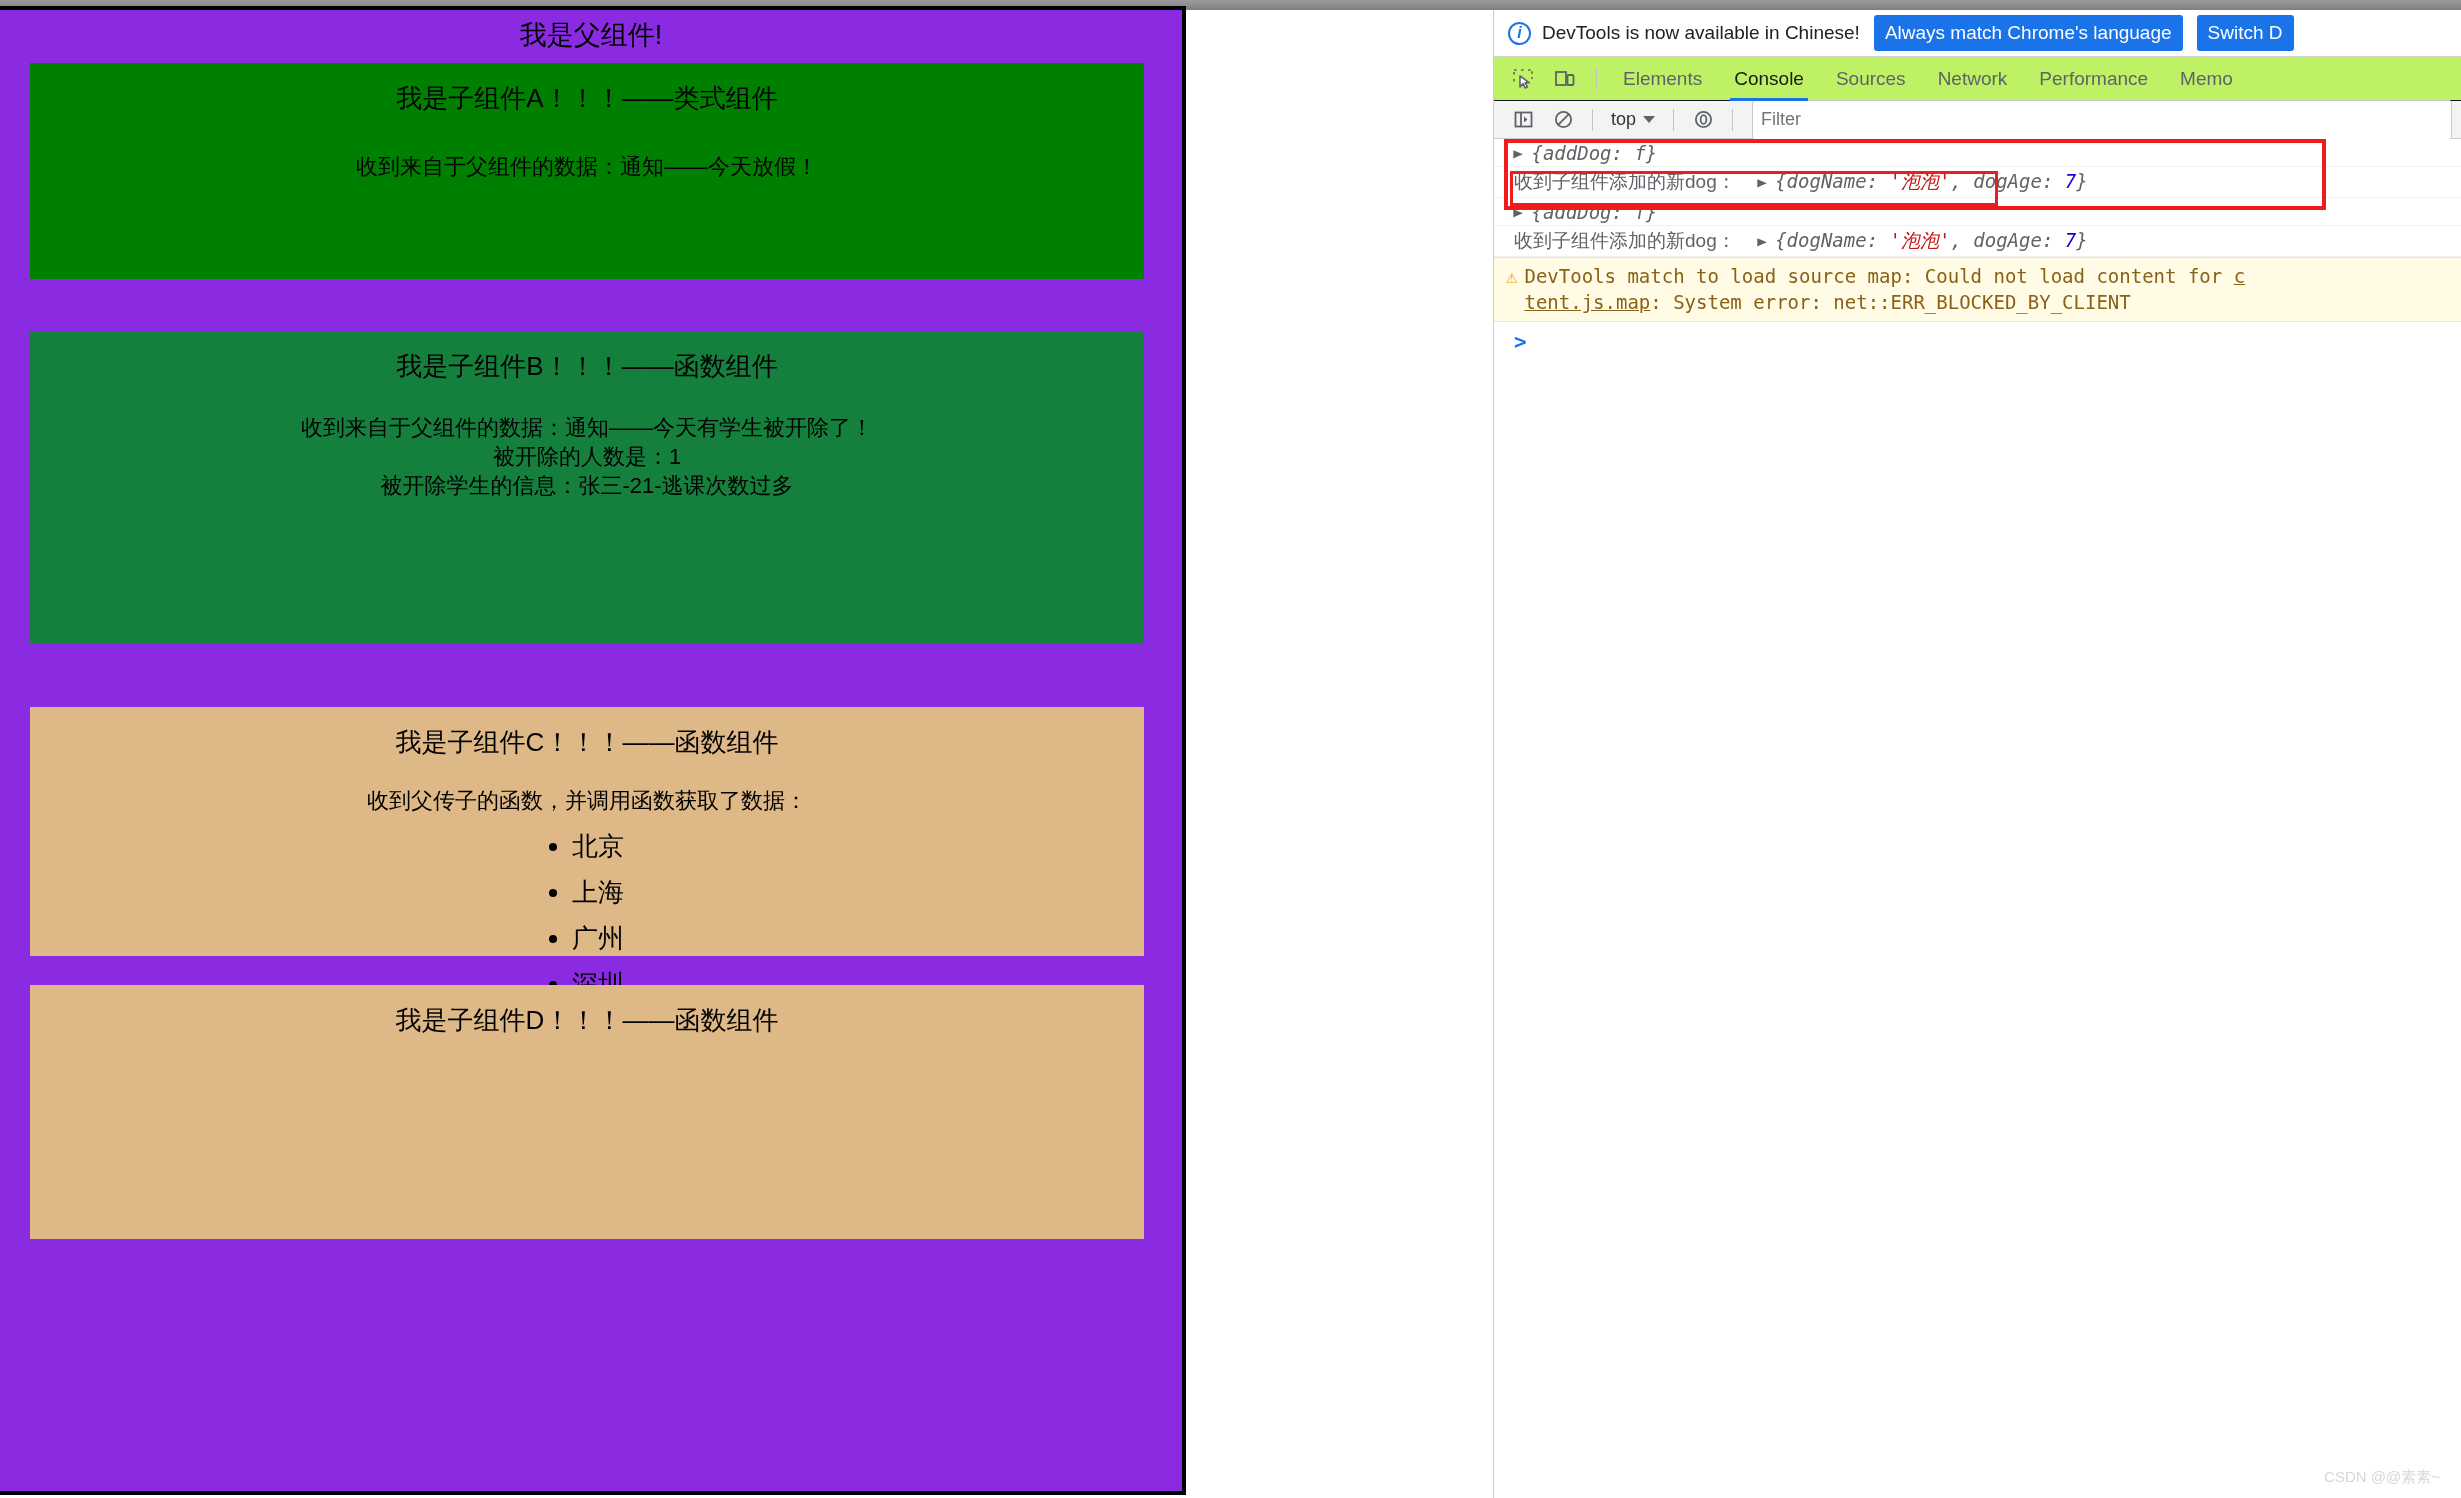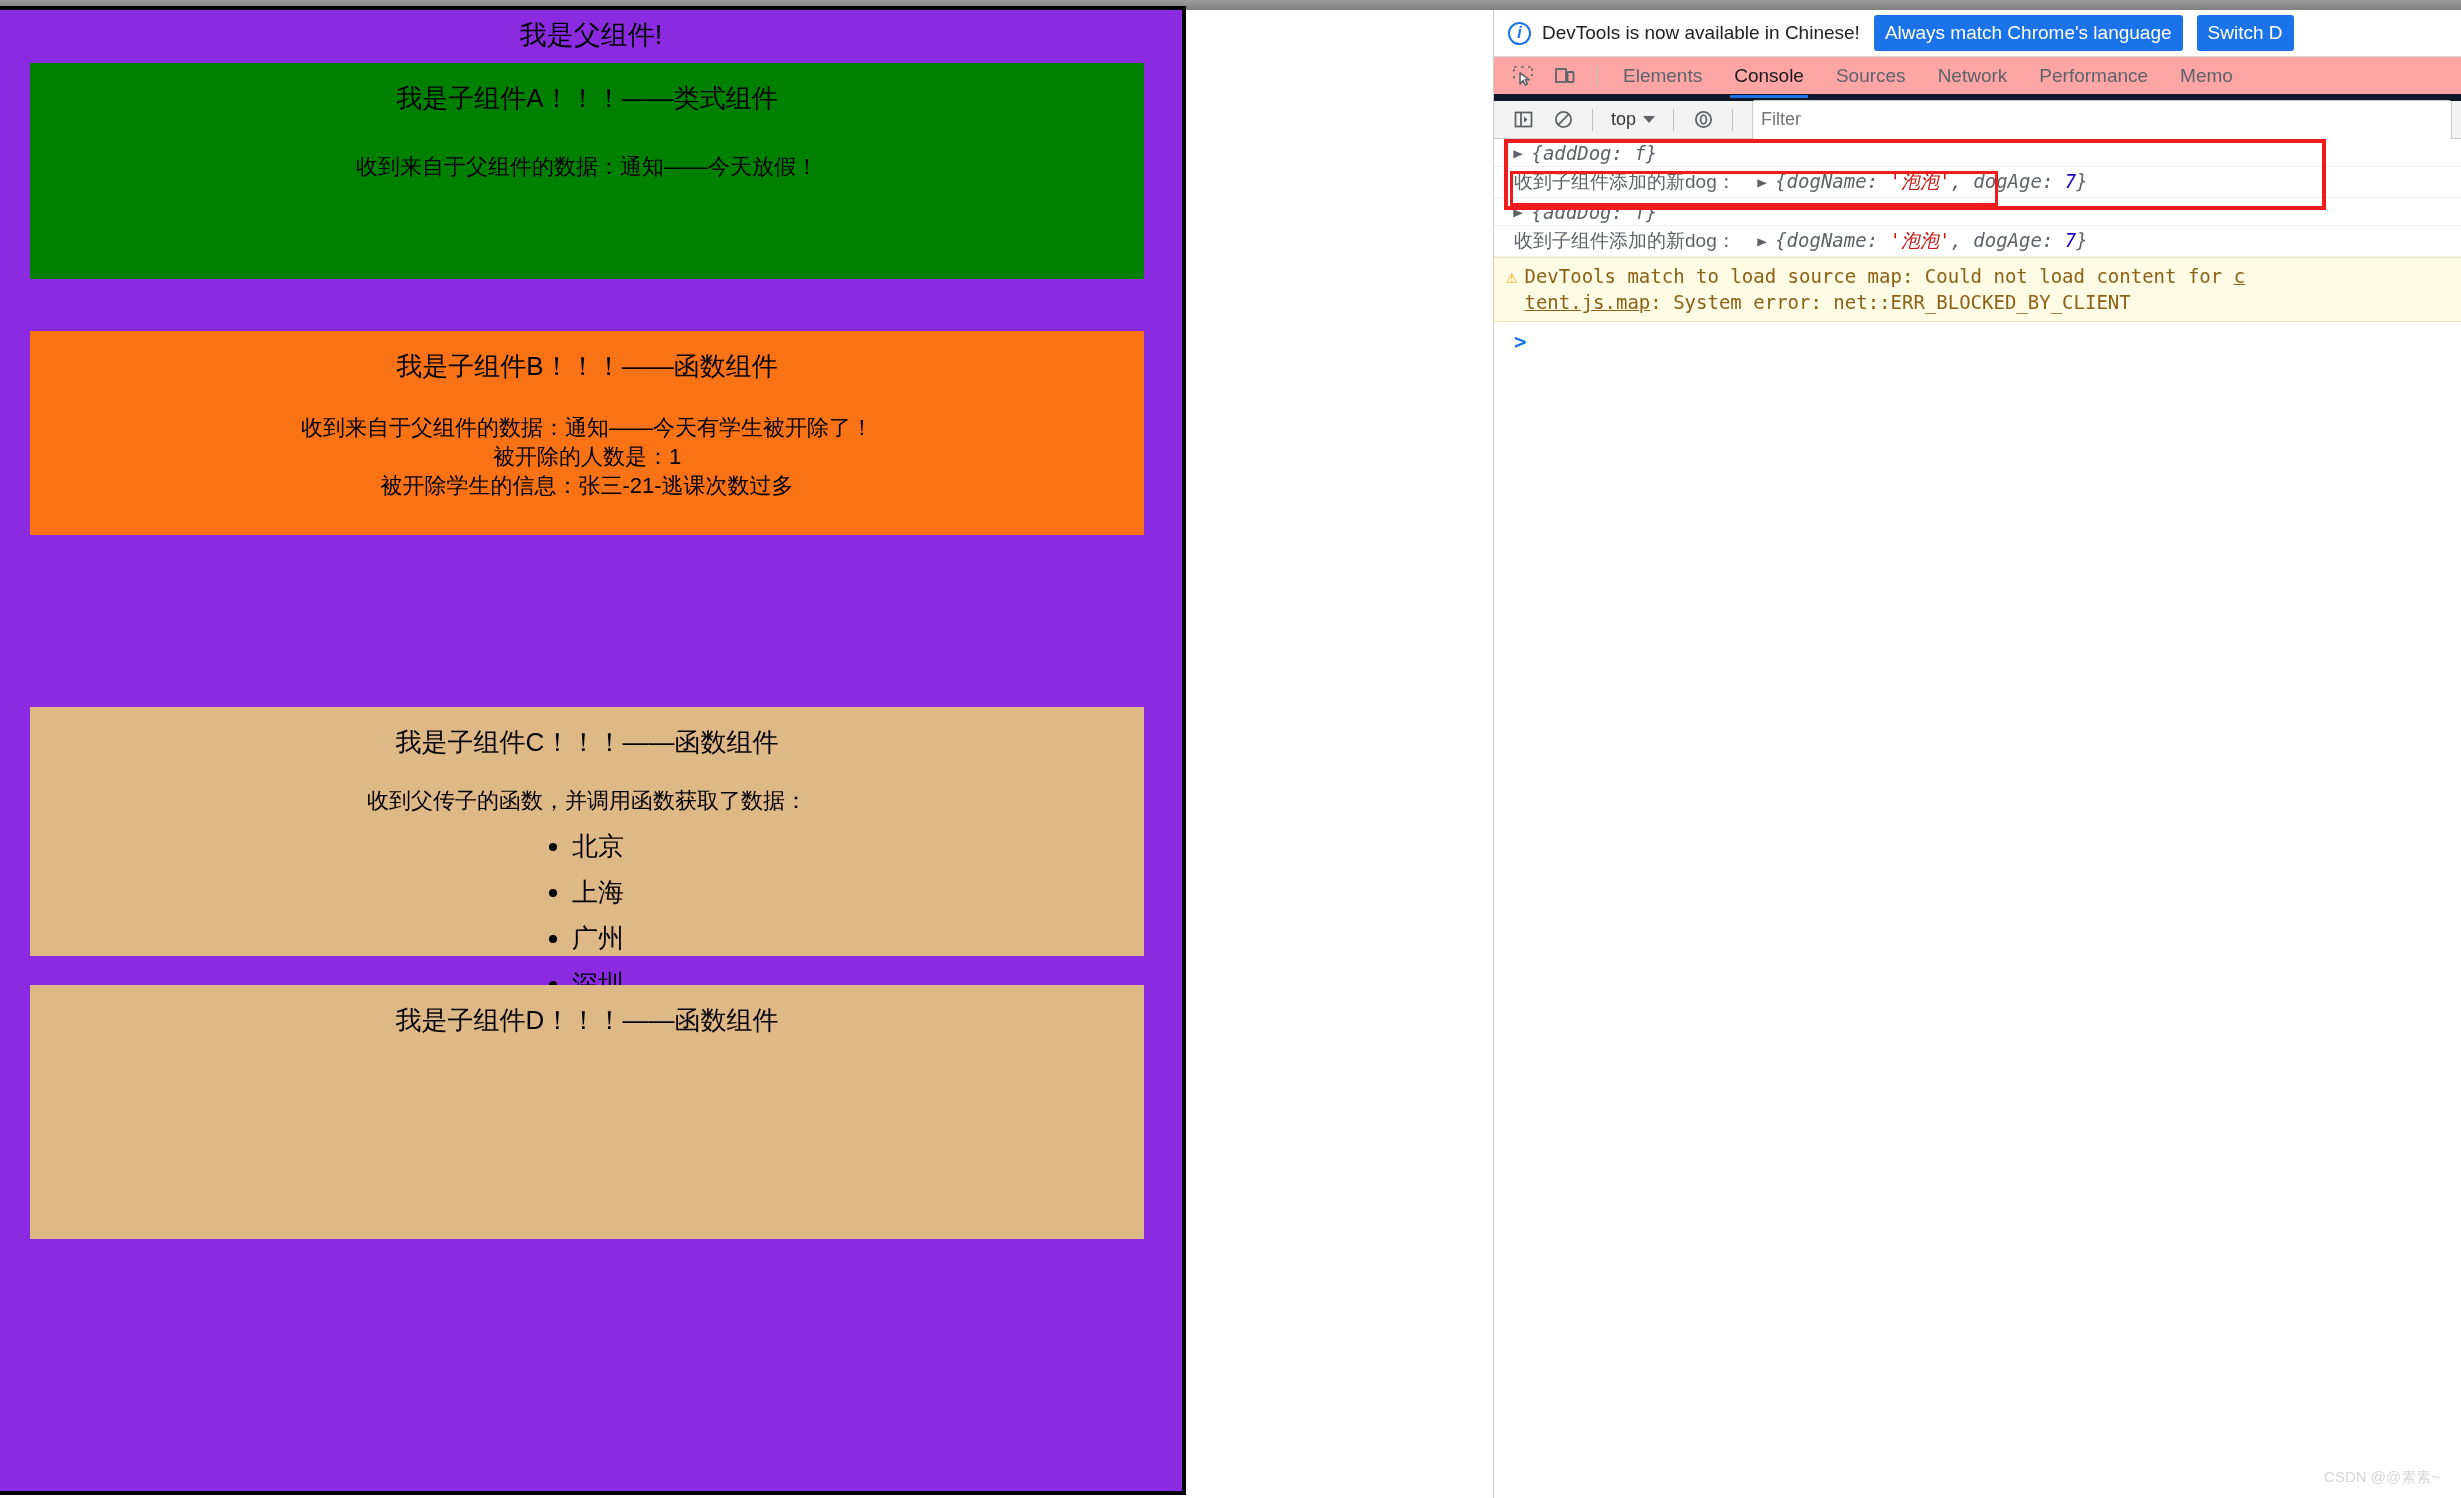--- a/index.html
+++ b/index.html
@@ -49,21 +49,21 @@
     font-size:26px;
     padding-top:19px;
     line-height:1.25;
   }
   .child-line {
     font-size:22px;
     line-height:1.32;
   }
   .child-a { top:53px; height:216px; background:#008000; }
   .child-a .gap { height:37px; }
-  .child-b { top:321px; height:204px; background:#f97316; }
+  .child-b { top:321px; height:312px; background:#15803d; }
   .child-b .gap { height:30px; }
   .child-c { top:697px; height:249px; background:#DEB887; }
   .child-c .gap { height:27px; }
   .child-d { top:975px; height:254px; background:#DEB887; }
 
   .city-list {
     list-style: disc;
     margin: 8px 0 0 0;
     padding:0;
     display:inline-block;
@@ -106,22 +106,22 @@
     font-size:19px;
     padding:7px 11px;
     border:none; border-radius:3px;
     white-space:nowrap;
     cursor:pointer;
     margin-left:3px;
   }
   .dt-tabs {
     display:flex; align-items:center;
     height:44px;
-    background:#fca5a5;
-    border-bottom:7px solid #0f172a;
+    background:#bef264;
+    border-bottom:1px solid #0f172a;
     padding-left:10px;
     gap:4px;
     white-space:nowrap;
   }
   .dt-icon-btn {
     width:38px;height:34px;
     display:flex;align-items:center;justify-content:center;
     cursor:pointer; flex:0 0 auto;
   }
   .dt-sep { width:1px;height:22px;background:#c3c3c3;margin:0 8px;flex:0 0 auto; }

